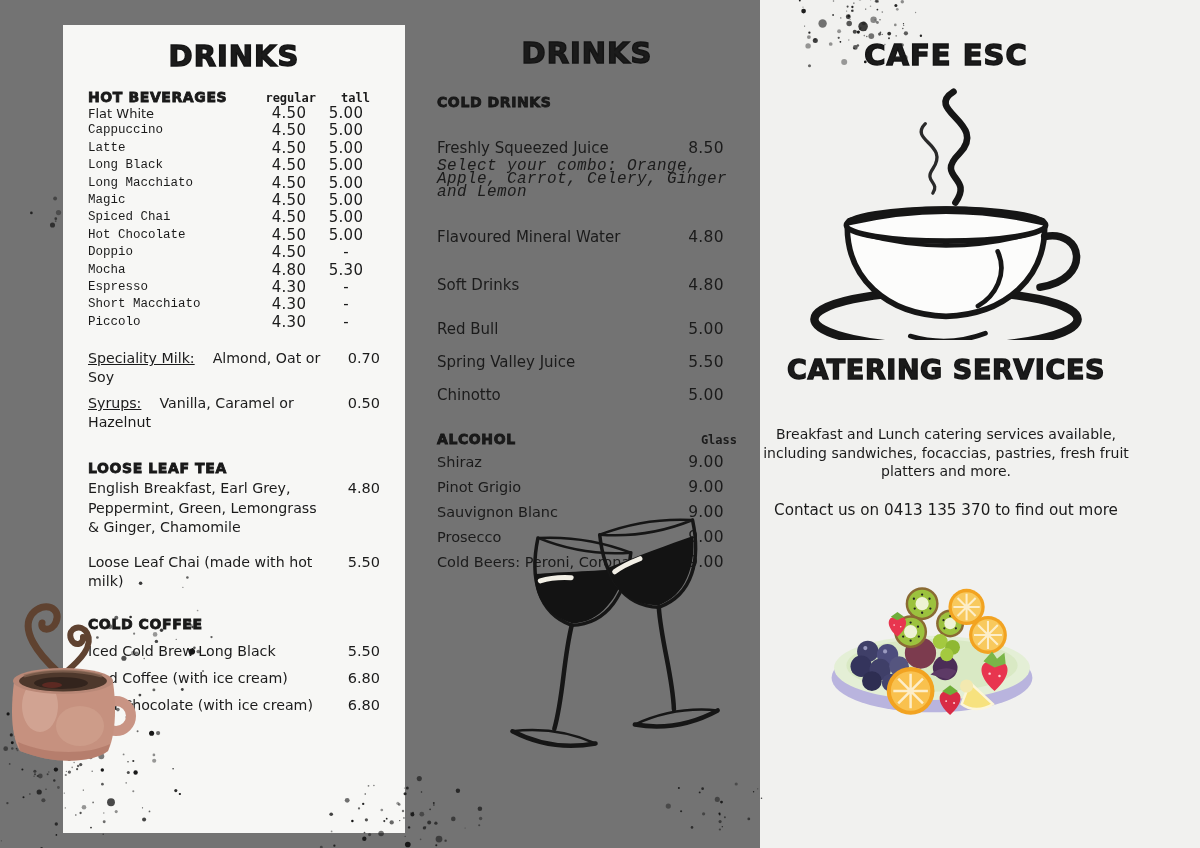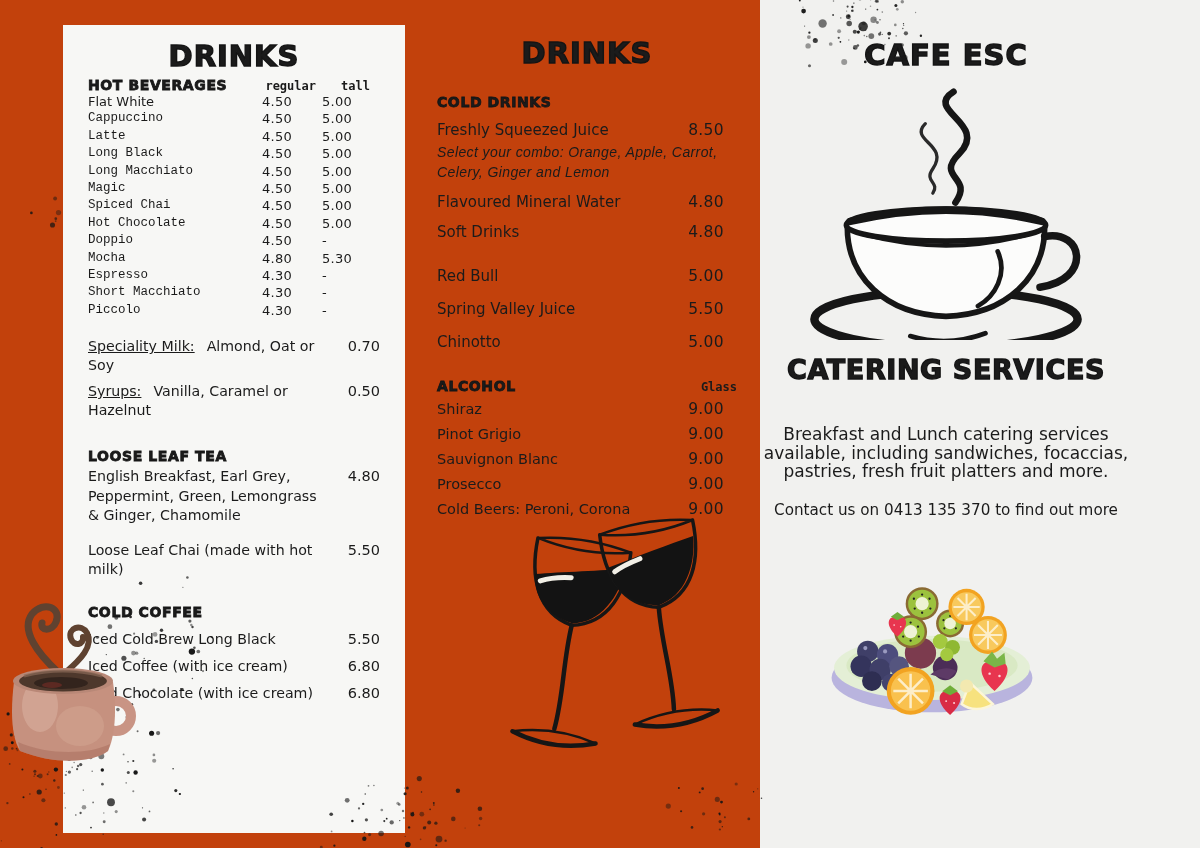--- a/index.html
+++ b/index.html
@@ -1,67 +1,67 @@
 <!DOCTYPE html>
 <html><head>
 <meta charset="utf-8">
 <style>
   html,body{margin:0;padding:0}
-  .page{position:relative;width:1200px;height:848px;background:#c2410c;overflow:hidden;
+  .page{position:relative;width:1200px;height:848px;background:#737373;overflow:hidden;
         font-family:"DejaVu Sans",sans-serif;color:#1b1b1b}
   .right-bg{position:absolute;left:760px;top:0;width:440px;height:848px;background:#f1f1ef}
   .card{position:absolute;left:63px;top:25px;width:342px;height:808px;background:#f7f7f5}
   .card-inner{padding:14px 25px 0 25px}
 
   .chunk{font-weight:bold;letter-spacing:.6px;-webkit-text-stroke:.8px #141414;font-family:"DejaVu Sans",sans-serif}
   .title{font-size:29px;text-align:center;letter-spacing:1px;-webkit-text-stroke:1.4px #141414;margin:0}
   .sec-head{font-size:14px;margin:0}
 
-  .cols-head{display:grid;grid-template-columns:1fr 60px 58px;align-items:end;margin-top:4px}
+  .cols-head{display:grid;grid-template-columns:1fr 60px 58px;align-items:end;margin-top:16px}
   .collab{font-family:"DejaVu Sans Mono",monospace;font-weight:bold;font-size:12px;text-align:right;padding-right:6px}
   .collab.tall{padding-right:10px}
 
   .hot-rows{}
   .hot-row{display:grid;grid-template-columns:1fr 60px 58px;line-height:17.4px}
   .hot-row .name{font-family:Liberation Mono, monospace;font-size:12.5px}
   .hot-rows .hot-row:first-of-type .name{font-family:"DejaVu Sans",sans-serif;font-size:13px;font-weight:500}
-  .hot-row .p{font-size:13px;text-align:left;padding-right:6px;letter-spacing:.3px}
+  .hot-row .p{font-size:15px;text-align:center;padding-right:6px;letter-spacing:.3px}
   .hot-row .p.tall{padding-right:10px}
 
   .extras{margin-top:18px}
   .extra-row{display:grid;grid-template-columns:1fr 46px;font-size:14.2px;margin-top:7px;line-height:19px}
-  .extra-row .u{text-decoration:underline;margin-right:12px}
+  .extra-row .u{text-decoration:underline;margin-right:18px}
   .extra-row .p{text-align:right;font-size:14.5px}
 
   .tea-head{margin-top:28px}
   .tea-row{display:grid;grid-template-columns:1fr 50px;font-size:14.2px;line-height:19.5px;margin-top:3px}
   .tea-row .p{text-align:right;font-size:14.5px}
   .tea-rows .tea-row + .tea-row{margin-top:15px}
   .cc-head{margin-top:24px}
   .cc-row{display:grid;grid-template-columns:1fr 50px;font-size:14.2px;margin-top:11px}
   .cc-row .p{text-align:right;font-size:14.5px}
 
   .panel-mid{position:absolute;left:437px;top:36px;width:300px}
   .panel-mid .title{margin-bottom:24px}
-  .mid-row{display:grid;grid-template-columns:1fr 62px;align-items:start;font-size:15px;margin-top:10px;line-height:20px}
+  .mid-row{display:grid;grid-template-columns:1fr 62px;align-items:start;font-size:15px;margin-top:28px;line-height:20px}
   .mid-row .p{text-align:center;font-size:15.5px;letter-spacing:.3px}
-  .item-note{grid-column:1 / span 2;font-family:Liberation Sans, sans-serif;font-style:italic;font-size:14px;
-             line-height:20px;margin-top:2px;letter-spacing:.4px}
+  .item-note{grid-column:1 / span 2;font-family:Liberation Mono, monospace;font-style:italic;font-size:16px;
+             line-height:13px;margin-top:2px;letter-spacing:.4px}
   .item-note:empty{display:none}
   .mid-group2{margin-top:24px}
   .mid-group2 .mid-row{margin-top:13px}
   .alc-head{display:grid;grid-template-columns:1fr 62px;align-items:end;margin-top:26px}
   .alc-head .collab{padding-right:0}
   .alc-rows .mid-row{margin-top:5px;font-size:14.5px}
 
   .panel-right{position:absolute;left:760px;top:0;width:372px;text-align:center}
   .brand{margin-top:38px}
   .cup-art{display:block;margin:12px auto 0}
   .catering-head{font-size:27px;-webkit-text-stroke:1.3px #141414;margin-top:14px}
-  .catering-body{width:372px;margin:40px auto 0;font-size:17px;line-height:18.5px}
+  .catering-body{width:372px;margin:40px auto 0;font-size:14px;line-height:18.5px}
   .catering-contact{margin-top:20px;font-size:15.2px}
   .fruit-art{display:block;margin:50px auto 0;transform:translateX(-14px)}
 
   .abs{position:absolute}
   svg{display:block}
 </style>
 </head>
 <body>
 
 <div class="page">

